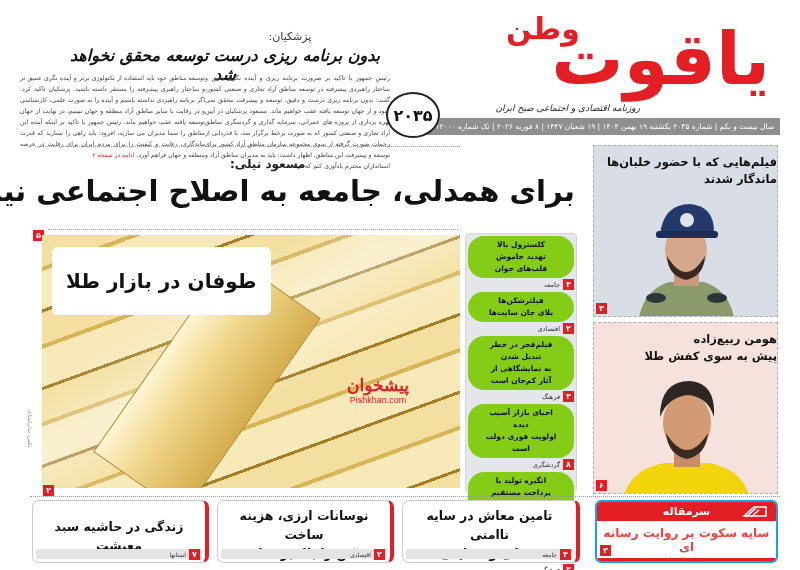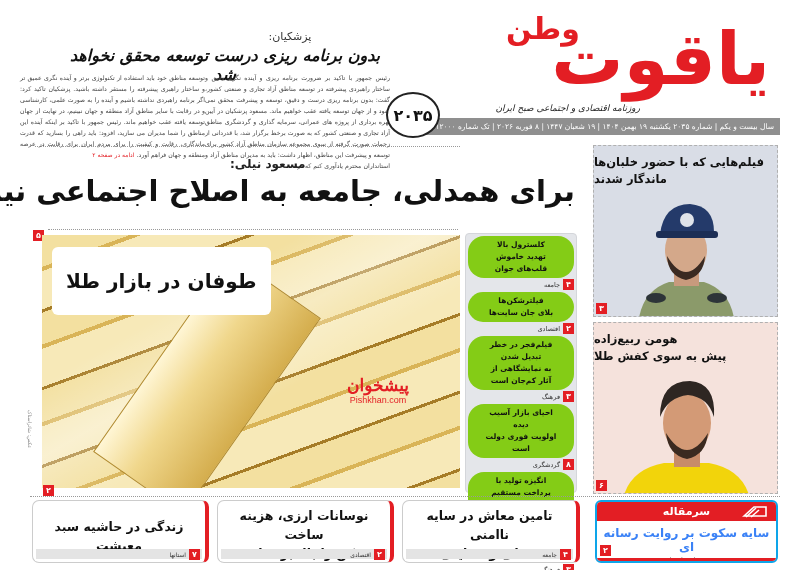--- a/index.html
+++ b/index.html
@@ -48,33 +48,33 @@
   .briefs { left: 465px; top: 233px; width: 112px; height: 260px; background: #e4e6ea; border: 1px solid #d4d6da; border-radius: 4px; padding: 2px; }
   .brief { background: #84cc16; border-radius: 16px; text-align: center; padding: 3px 16px; margin-bottom: 1px; }
   .brief-line { font-size: 7.5px; font-weight: bold; line-height: 12px; color: #111; }
   .brief-foot { height: 11px; display: flex; align-items: center; gap: 3px; font-size: 6.5px; color: #333; margin-bottom: 2px; }
   .jahad { font-size: 17px; font-weight: bold; color: #3aa6a2; letter-spacing: 1px; text-align: center; background: #fff; border-radius: 6px; padding: 2px 0; }
 
   
   .rbox { right: 22px; width: 185px; border: 1px dashed #b0b0b0; overflow: hidden; }
   .rbox1 { top: 145px; height: 172px; background: #d9dde6; }
   .rbox2 { top: 322px; height: 172px; background: #f5e2dc; }
-  .rbox-title { position: absolute; top: 8px; left: 0; right: 12px; text-align: left; font-size: 11.5px; font-weight: bold; line-height: 17px; color: #111; }
+  .rbox-title { position: absolute; top: 8px; left: 0; right: 0; text-align: right; font-size: 11.5px; font-weight: bold; line-height: 17px; color: #111; }
   .rbox .badge-pos { position: absolute; left: 2px; bottom: 2px; }
   .fig { position: absolute; }
 
   
   .bbox { top: 500px; height: 63px; background: #fff; border: 1px solid #ccc; border-right: 4px solid #e31e24; border-radius: 7px; overflow: hidden; }
   .bbox-title { position: absolute; top: 5px; left: 4px; right: 4px; text-align: center; font-size: 12.5px; font-weight: bold; line-height: 19px; color: #111; }
   .bbox-foot { position: absolute; bottom: 3px; left: 3px; right: 3px; height: 10px; background: #e4e4e4; display: flex; align-items: center; gap: 3px; font-size: 6px; color: #333; padding-right: 2px; }
   .bbox-single .bbox-title { top: 16px; }
 
   .editorial { right: 22px; top: 500px; width: 183px; height: 63px; border: 2px solid #0ea5e9; border-radius: 6px; overflow: hidden; background: #fff; }
   .ed-head { height: 19px; background: #e31e24; color: #fff; font-size: 11px; font-weight: bold; text-align: center; line-height: 19px; position: relative; }
-  .ed-title { text-align: center; font-size: 12px; font-weight: bold; margin-top: 5px; color: #3b82f6; }
+  .ed-title { text-align: center; font-size: 12px; font-weight: bold; margin-top: 5px; color: #ef4444; }
   .ed-author { text-align: center; font-size: 6.5px; color: #777; margin-top: 2px; }
   .ed-bottom-bar { position: absolute; bottom: 0; left: 0; right: 0; height: 3px; background: #e31e24; }
 </style>
 </head>
 <body>
 
 <div class="abs masthead">
   <div class="logo-top">وطن</div>
   <div class="logo-main">یاقوت</div>
   <div class="logo-sub">روزنامه اقتصادی و اجتماعی صبح ایران</div>

